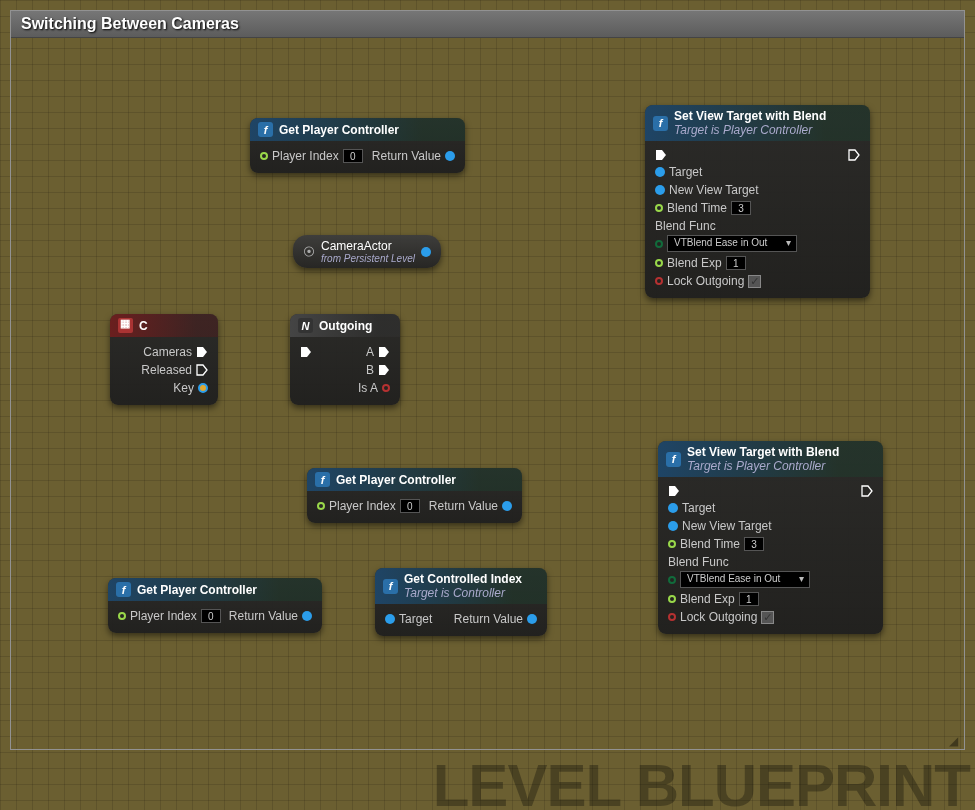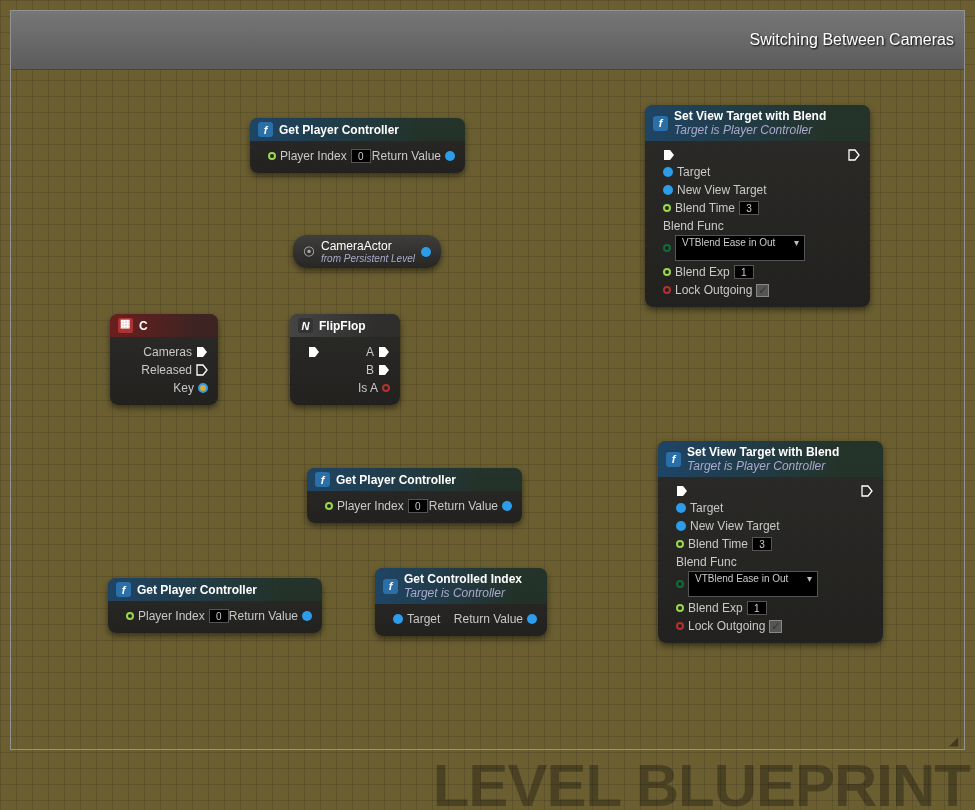--- a/index.html
+++ b/index.html
@@ -32,27 +32,26 @@
 .frame {
   position: absolute;
   left: 10px;
   top: 10px;
   width: 955px;
   height: 740px;
   border: 1px solid #929292;
 }
 .frame-title {
   background: linear-gradient(#767676,#5c5c5c);
-  padding: 20px 10px;
+  padding: 4px 10px;
   color: #fff;
-  font-weight: normal;
+  font-weight: bold;
   font-size: 16px;
   text-shadow: 1px 1px 2px #000;
   border-bottom: 1px solid #444;
-  text-align: right;
 }
 .resize-handle {
   position: absolute;
   right: 3px;
   bottom: 3px;
   width: 12px;
   height: 12px;
   color: rgba(0,0,0,0.4);
 }
 .resize-handle::before {
@@ -72,21 +71,21 @@
   align-items: center;
   gap: 6px;
   padding: 4px 8px;
   font-weight: bold;
   color: #fff;
 }
 .node-header.func { background: linear-gradient(90deg, rgba(30,70,105,0.95), rgba(30,60,45,0.5) 80%); }
 .node-header.event { background: linear-gradient(90deg, rgba(110,30,30,0.95), rgba(80,30,30,0.5) 80%); }
 .node-header.macro { background: linear-gradient(90deg, rgba(70,70,70,0.95), rgba(50,50,50,0.5) 80%); }
 .node-header .subtitle { display: block; font-size: 12px; font-style: italic; font-weight: normal; color: #aac; }
-.node-body { padding: 6px 10px 8px 10px; margin-left: 8px; }
+.node-body { padding: 6px 10px 8px 10px; }
 .row { display: flex; justify-content: space-between; align-items: center; padding: 2px 0; }
 .left { display: flex; align-items: center; gap: 4px; }
 .right { display: flex; align-items: center; gap: 4px; justify-content: center; }
 
 .icon-f { background: #2a6fa8; width: 15px; height: 15px; border-radius: 3px; display: flex; align-items: center; justify-content: center; font-style: italic; color: #fff; font-size: 11px; }
 .icon-key { width: 15px; height: 15px; background: #a33; border-radius: 2px; display: inline-block; position: relative; }
 .icon-key::after { content:'▦'; color:#fff; position:absolute; left:2px; top:-1px; font-size:11px;}
 .icon-macro { background: #333; width: 15px; height: 15px; border-radius: 3px; display: flex; align-items: center; justify-content: center; color:#fff; font-style: italic; font-size: 11px; }
 
 .exec {
@@ -116,21 +115,21 @@
   padding: 0 4px;
   width: 20px;
   height: 14px;
   text-align: center;
 }
 .dropdown {
   background: #000;
   border: 1px solid #555;
   color: #ccc;
   font-size: 10px;
-  padding: 1px 18px 12px 6px;
+  padding: 1px 18px 3px 6px;
   position: relative;
   width: 130px;
 }
 .dropdown::after {
   content: '▾';
   position: absolute;
   right: 5px;
   top: 1px;
   color: #bbb;
 }
@@ -244,21 +243,21 @@
             <span>Key</span>
             <span class="pin key solid" style="border:2px solid #2b9dea"></span>
           </div>
         </div>
     </div>
   </div>
 
   <div class="node" style="left:290px;top:314px;width:110px">
     <div class="node-header macro">
       <span class="icon-macro">N</span>
-      <span>FlipFlop</span>
+      <span>Outgoing</span>
     </div>
     <div class="node-body">
       <div class="row">
         <div class="left">
             <span class="exec"><svg viewBox="0 0 12 12">
                 <path d="M1 1 L7 1 L11 6 L7 11 L1 11 Z" fill="#fff"></path>
               </svg></span>
           </div>
         <div class="right">
             <span>A</span>

